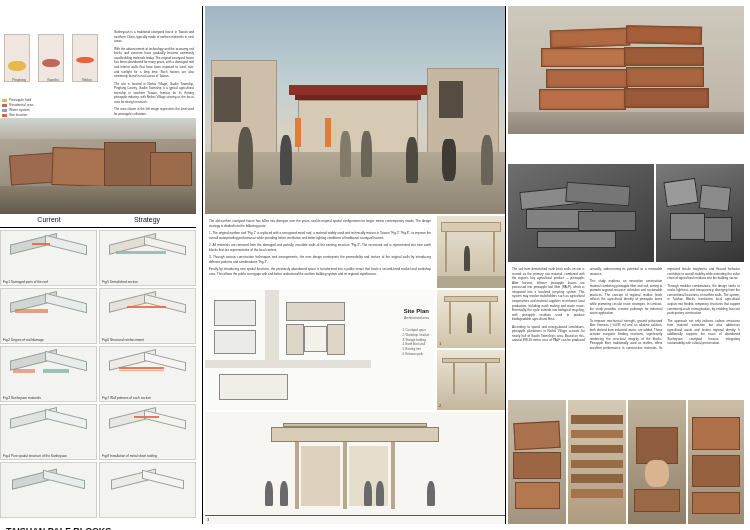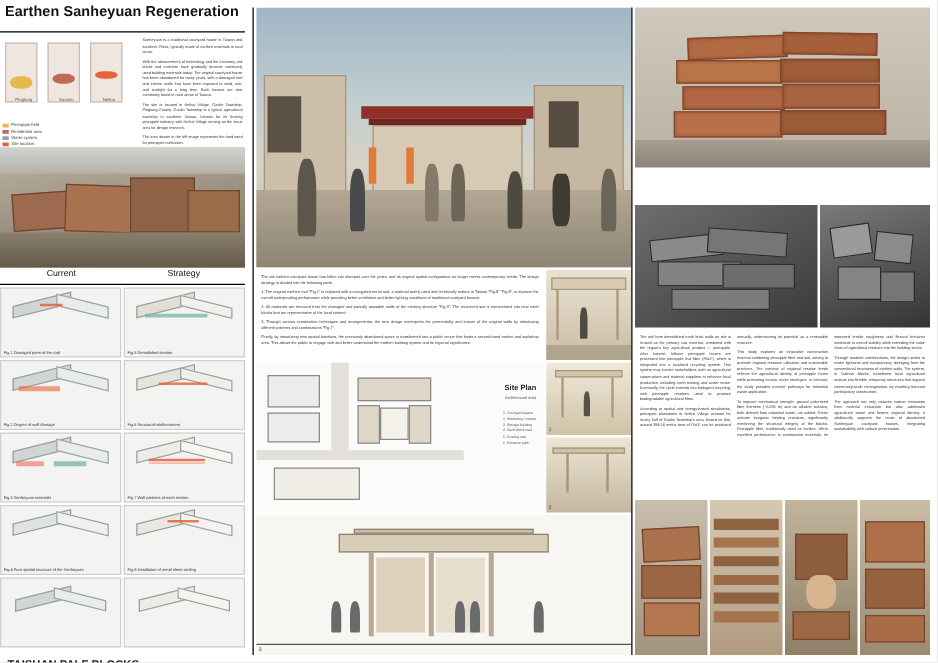--- a/index.html
+++ b/index.html
@@ -123,23 +123,20 @@
 
   .vline { position: absolute; background: #000; width: 1px; }
 </style>
 </head>
 <body>
 
 <div id="board">
 
   <div id="left-col">
 
-    <div id="title-block">
-      <div class="ttl">Earthen Sanheyuan Regeneration</div>
-    </div>
 
     <div id="intro-block">
       <div id="map-wrap">
         <div class="tw-map" style="left:2px; top:4px;">
           <div class="hl" style="top:26px; height:10px; background:#e8b84b;"></div>
           <div class="map-cap" style="left:-1px;">Pingtung</div>
         </div>
         <div class="tw-map" style="left:36px; top:4px;">
           <div class="hl" style="top:24px; height:8px; background:#c0685c;"></div>
           <div class="map-cap" style="left:-1px;">Gaoshu</div>

